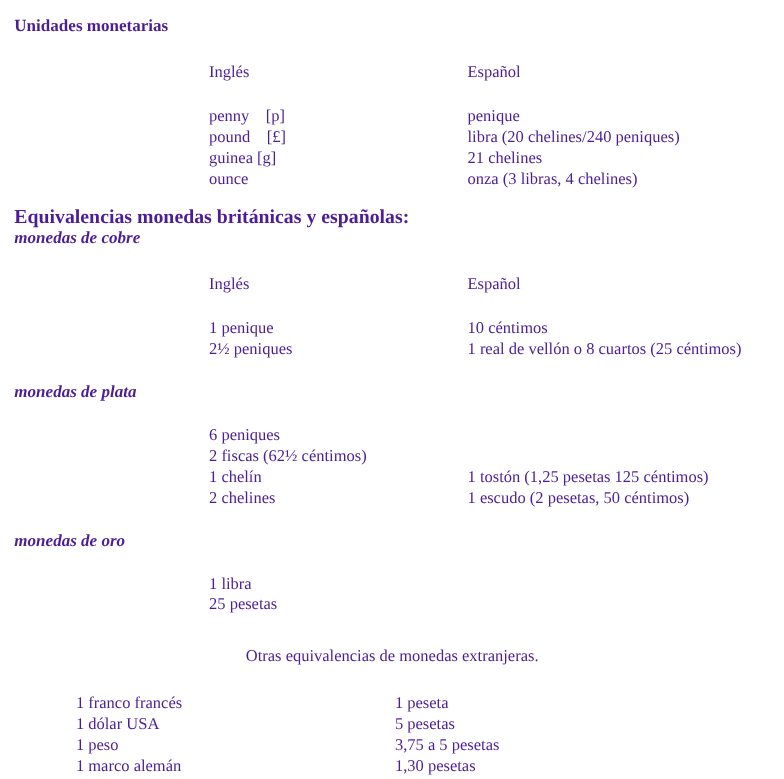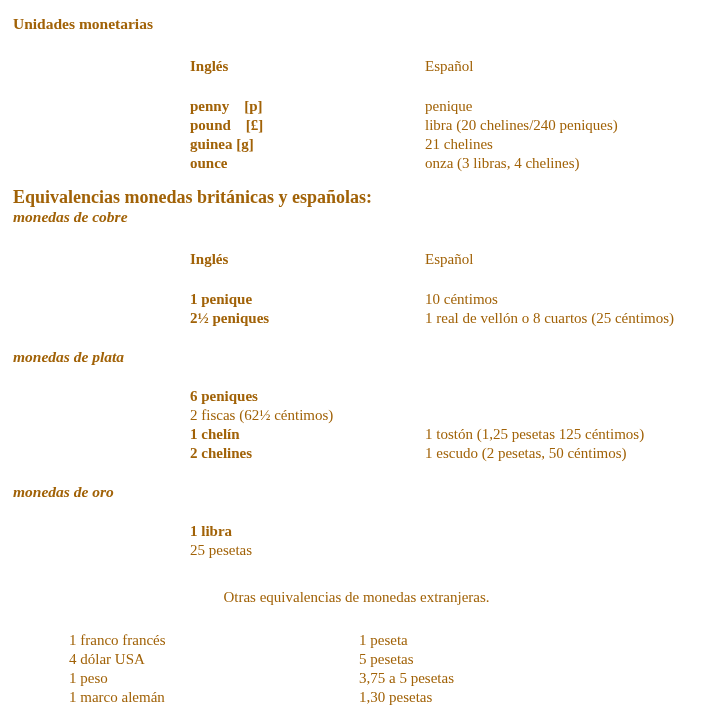--- a/index.html
+++ b/index.html
@@ -2,21 +2,21 @@
 <html><head>
 <meta charset="utf-8">
 <style>
   html, body { margin: 0; padding: 0; background: #ffffff; }
   .page {
     position: relative;
     width: 713px;
     height: 708px;
     box-sizing: border-box;
     background: #ffffff;
-    color: #a16207;
+    color: #4c1d95;
     font-family: "Liberation Serif", serif;
     font-size: 15px;
     line-height: 19px;
     overflow: hidden;
   }
   .title {
     margin: 0;
     padding: 14px 0 0 13px;
     font-size: 15.5px;
     font-weight: bold;
@@ -29,21 +29,21 @@
   .subsection-title {
     margin: 0 0 0 13px;
     font-size: 15.5px;
     font-weight: bold;
     font-style: italic;
   }
   .subsection-title.spaced { margin-top: 19px; }
   .tbl { margin: 0; }
   .row { display: flex; }
   .tbl-main .row { padding-left: 190px; }
-  .tbl-main .c1 { width: 235px; white-space: pre; flex: 0 0 auto; font-weight: bold; }
+  .tbl-main .c1 { width: 235px; white-space: pre; flex: 0 0 auto; }
   .tbl-main .c2 { white-space: pre; }
   .tbl-foreign .row { padding-left: 69px; }
   .tbl-foreign .c1 { width: 290px; white-space: pre; flex: 0 0 auto; }
   .tbl-foreign .c2 { white-space: pre; }
   .hdr-row { margin-top: 24px; margin-bottom: 21px; }
   .first-gap { margin-top: 21px; flex-direction: column; }
   .centered-title {
     margin-top: 28px;
     width: 713px;
     text-align: center;
@@ -125,21 +125,21 @@
   </div>
 
   <div class="centered-title">Otras equivalencias de monedas extranjeras.</div>
 
   <div class="tbl tbl-foreign mt-24">
     <div class="row">
       <span class="c1">1 franco francés</span>
       <span class="c2">1 peseta</span>
     </div>
     <div class="row">
-      <span class="c1">4 dólar USA</span>
+      <span class="c1">1 dólar USA</span>
       <span class="c2">5 pesetas</span>
     </div>
     <div class="row">
       <span class="c1">1 peso</span>
       <span class="c2">3,75 a 5 pesetas</span>
     </div>
     <div class="row">
       <span class="c1">1 marco alemán</span>
       <span class="c2">1,30 pesetas</span>
     </div>

